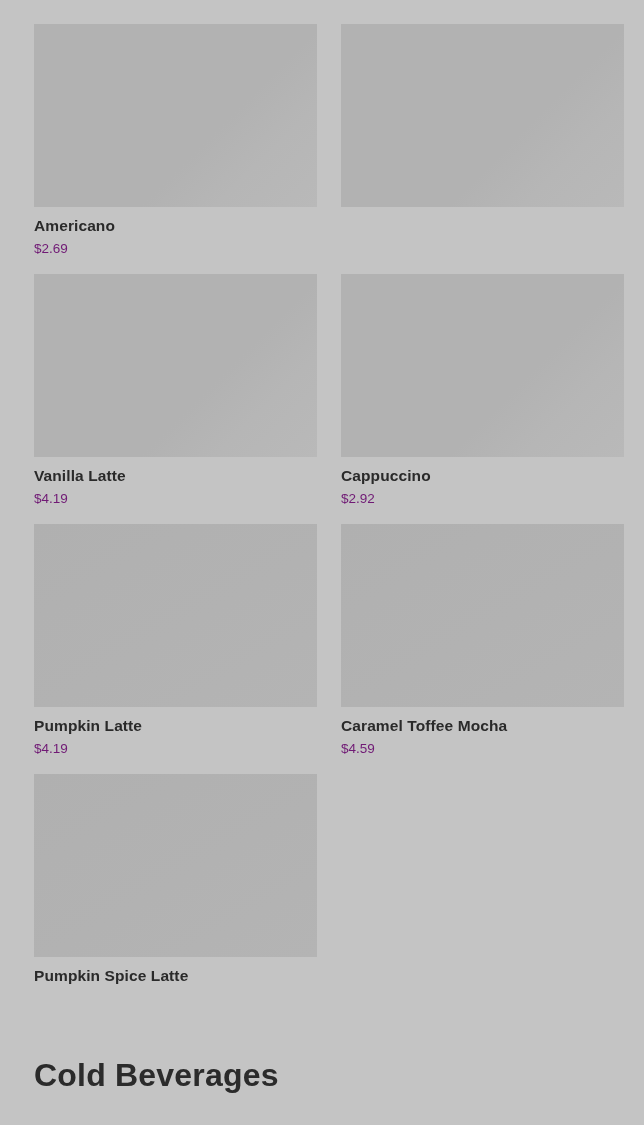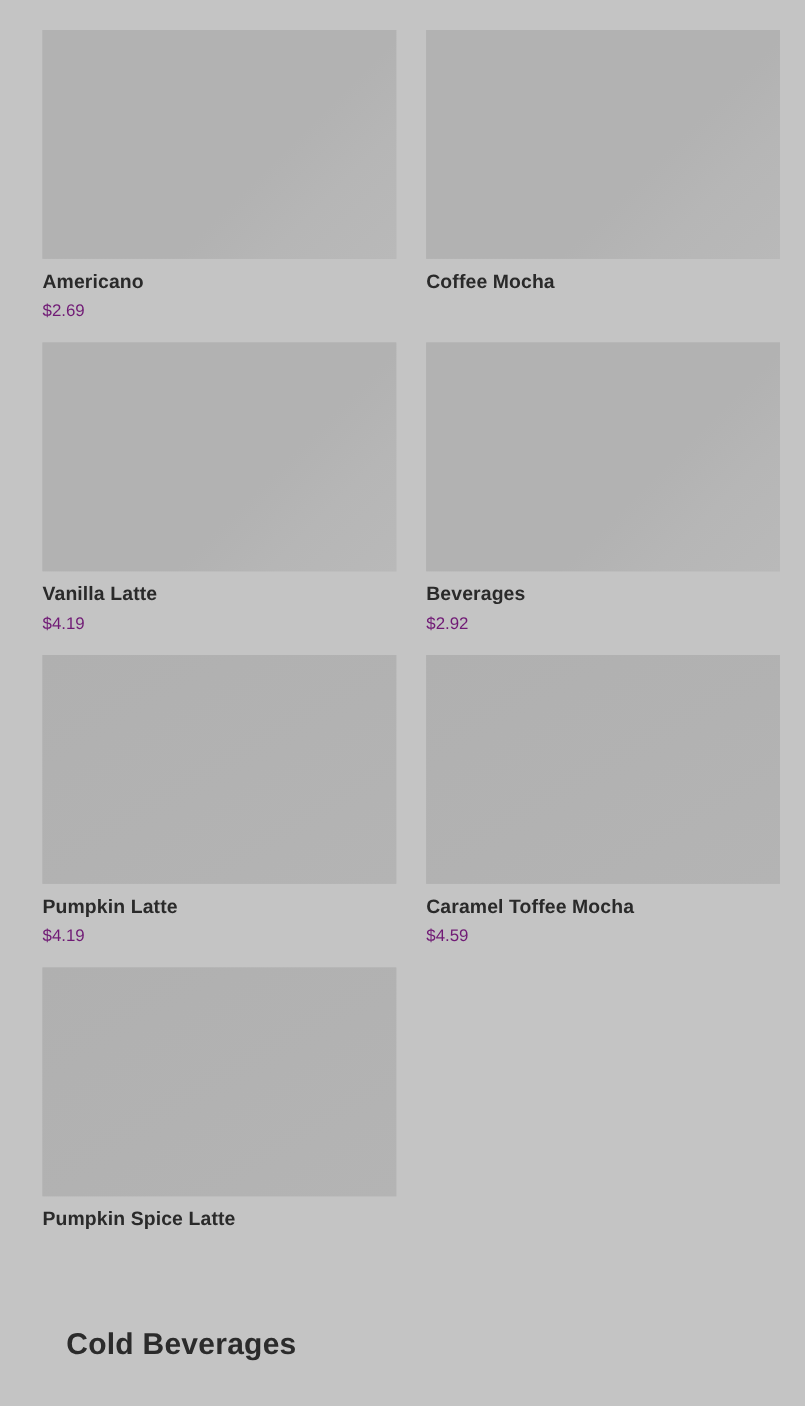--- a/index.html
+++ b/index.html
@@ -63,57 +63,56 @@
   .product-price {
     font-size: 13.5px;
     line-height: 17px;
     font-weight: 400;
     color: #701a75;
     margin-top: 5px;
     white-space: nowrap;
   }
 
   .section-heading {
-    font-size: 24px;
+    font-size: 32px;
     line-height: 29px;
     font-weight: 700;
     color: #2b2b2b;
     letter-spacing: 0.2px;
-    margin-left: 53px;
+    margin-left: 34px;
     margin-top: 59px;
     white-space: nowrap;
   }
 </style>
 </head>
 <body>
 
 <div class="page">
 
   <div class="product-grid">
 
     <div class="product-card">
       <div class="product-thumb"></div>
       <div class="product-title">Americano</div>
       <div class="product-price">$2.69</div>
     </div>
 
     <div class="product-card">
       <div class="product-thumb"></div>
-      <div class="product-title">Coffee Mocha</div>
     </div>
 
     <div class="product-card">
       <div class="product-thumb"></div>
       <div class="product-title">Vanilla Latte</div>
       <div class="product-price">$4.19</div>
     </div>
 
     <div class="product-card">
       <div class="product-thumb"></div>
-      <div class="product-title">Beverages</div>
+      <div class="product-title">Cappuccino</div>
       <div class="product-price">$2.92</div>
     </div>
 
     <div class="product-card flat">
       <div class="product-thumb"></div>
       <div class="product-title">Pumpkin Latte</div>
       <div class="product-price">$4.19</div>
     </div>
 
     <div class="product-card flat">

